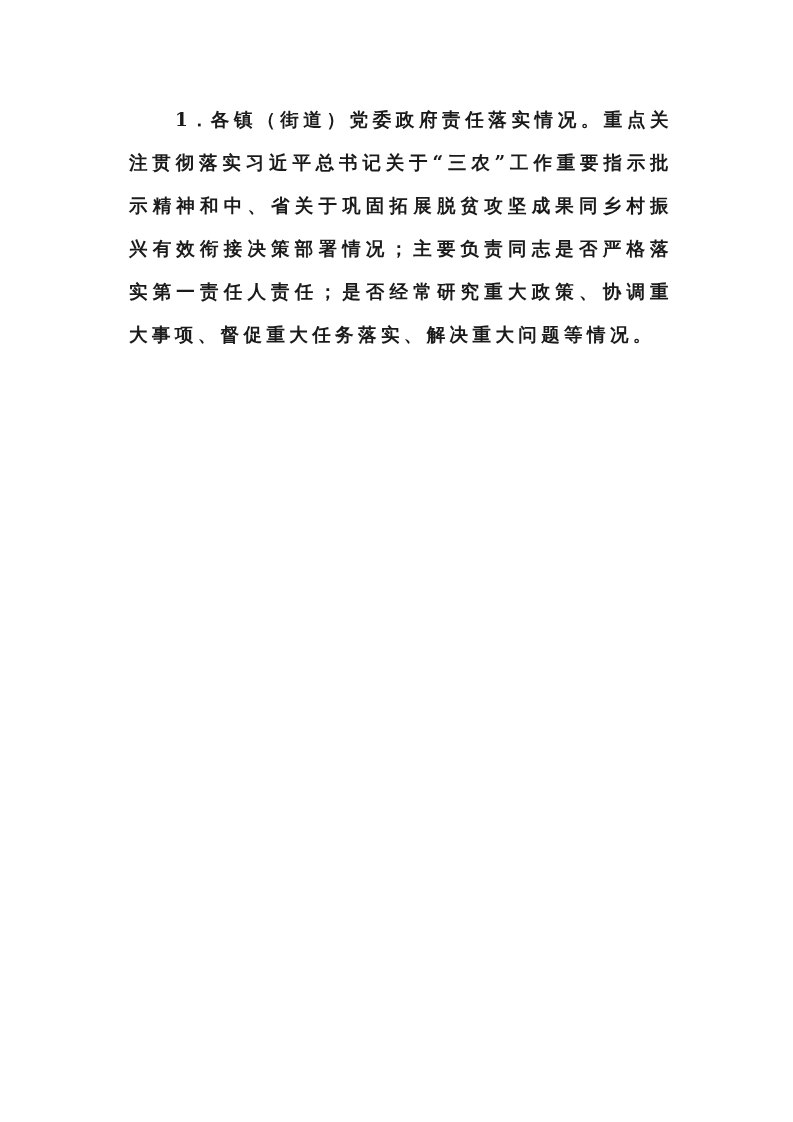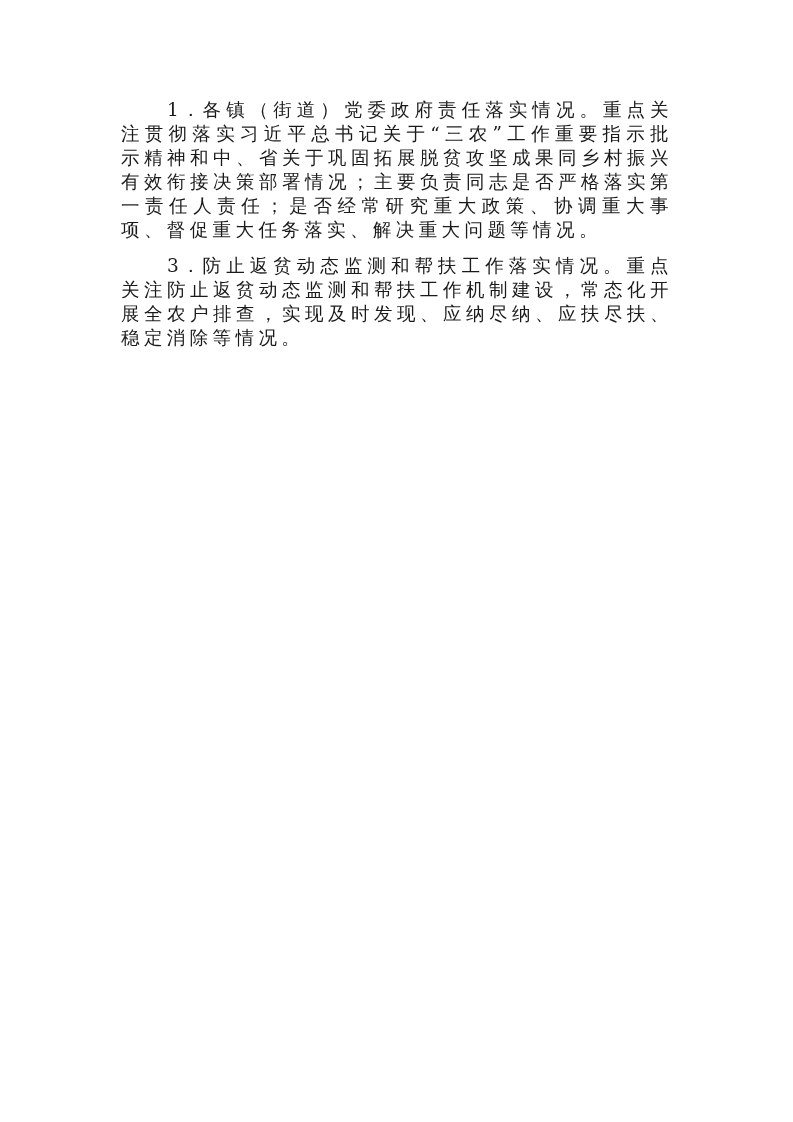--- a/index.html
+++ b/index.html
@@ -15,32 +15,32 @@
       font-family: "DejaVu Serif", "Liberation Serif", serif;
       color: #1a1a1a;
     }
     .page {
       position: absolute;
       left: 121px;
       top: 98px;
       width: 552px;
     }
     .para {
-      margin: 0 0 12px 0;
+      margin: 0 0 12px 8px;
       font-size: 18.5px;
-      line-height: 24px;
+      line-height: 43px;
       letter-spacing: 4.4px;
       text-indent: 46px;
       text-align: justify;
       text-align-last: left;
       word-break: break-all;
+      font-weight: bold;
     }
     .para .num {
       letter-spacing: 2px;
     }
   </style>
 </head>
 <body>
 
 <div class="page">
   <p class="para"><span class="num">1．</span><span>各镇（街道）党委政府责任落实情况。重点关注贯彻落实习近平总书记关于“三农”工作重要指示批示精神和中、省关于巩固拓展脱贫攻坚成果同乡村振兴有效衔接决策部署情况；主要负责同志是否严格落实第一责任人责任；是否经常研究重大政策、协调重大事项、督促重大任务落实、解决重大问题等情况。</span></p>
-  <p class="para"><span class="num">3．</span><span>防止返贫动态监测和帮扶工作落实情况。重点关注防止返贫动态监测和帮扶工作机制建设，常态化开展全农户排查，实现及时发现、应纳尽纳、应扶尽扶、稳定消除等情况。</span></p>
 </div>
 
 </body></html>

